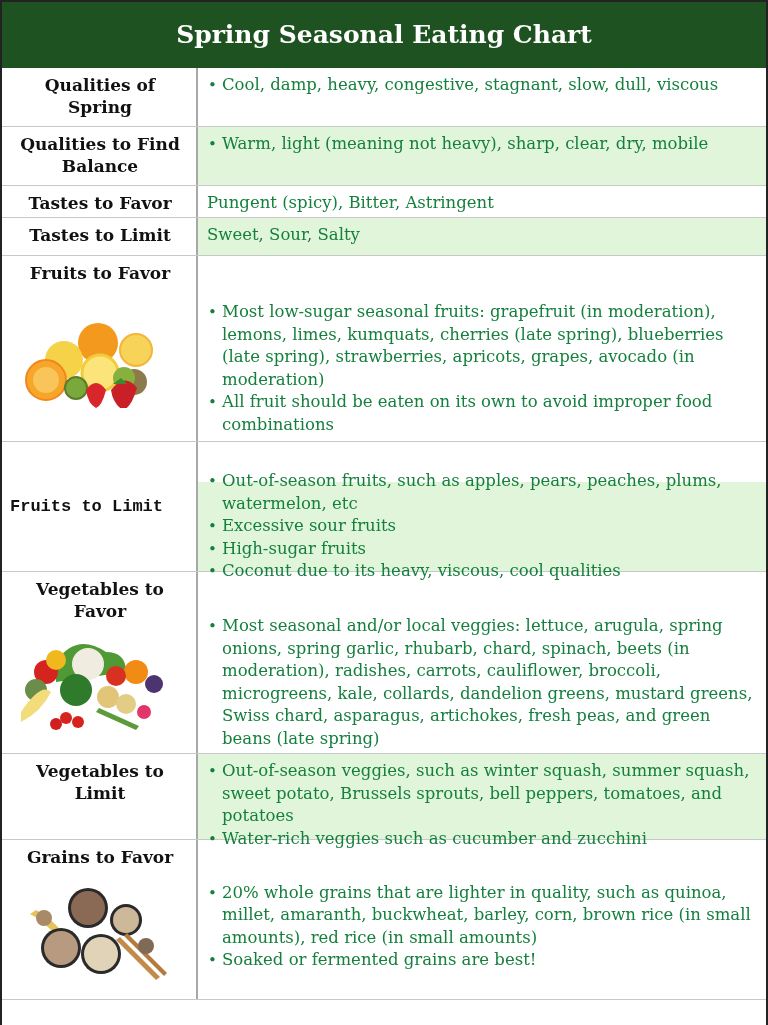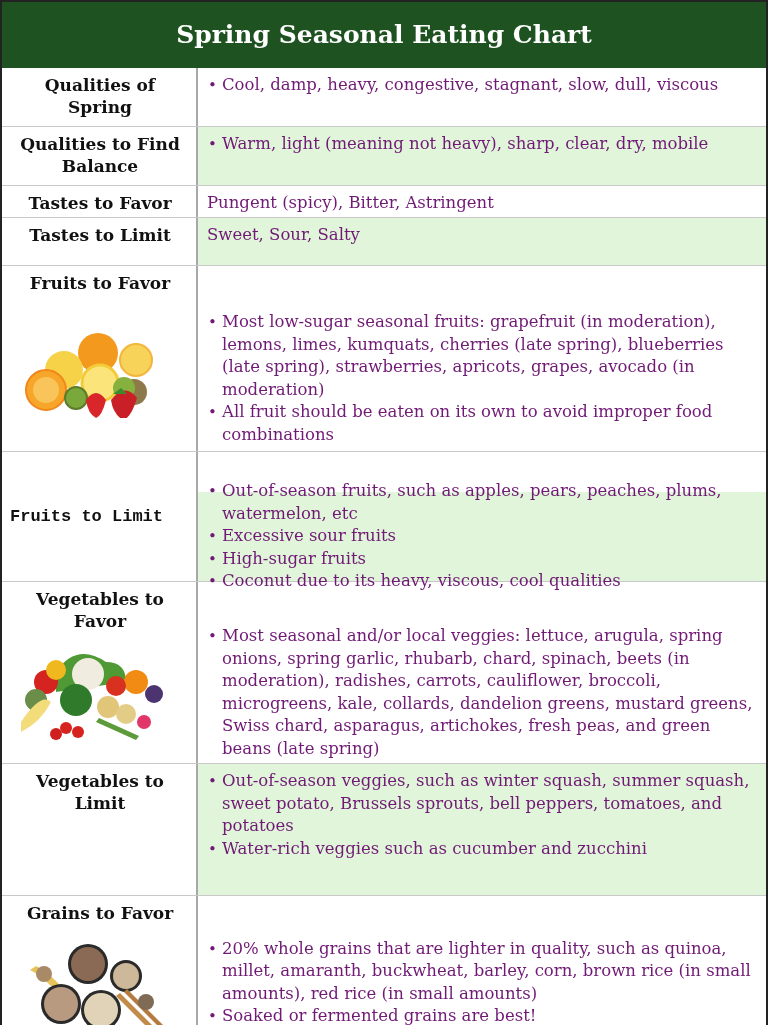--- a/index.html
+++ b/index.html
@@ -15,21 +15,21 @@
     font-family: "DejaVu Serif", serif; font-weight: bold; font-size: 25px;
     border-bottom: 1px solid #1e5220;
   }
   .row { display: flex; border-bottom: 1px solid #c8c8c8; }
   .label {
     width: 196px; flex: 0 0 196px; border-right: 2px solid #a8a8a8;
     padding: 6px 6px 0 8px; font-weight: bold; font-size: 17px; line-height: 22px;
     background: #ffffff; position: relative; text-align: center;
   }
   .content {
-    flex: 1; padding: 6px 8px 0 8px; font-size: 16.5px; line-height: 22.5px; color: #701a75;
+    flex: 1; padding: 6px 8px 0 8px; font-size: 16.5px; line-height: 22.5px; color: #15803d;
   }
   .row.alt .content { background: #e1f5da; }
   .content.plain { padding-left: 9px; }
   ul { list-style: none; }
   li { position: relative; padding-left: 16px; }
   li::before {
     content: "•"; position: absolute; left: 2px; top: 0; font-size: 15px;
   }
   .vcenter { display: flex; flex-direction: column; justify-content: center; padding-top: 0; margin-top: 40px; }
   .thumb { position: absolute; left: 14px; width: 165px; }
@@ -58,21 +58,21 @@
           <li>Warm, light (meaning not heavy), sharp, clear, dry, mobile</li>
         </ul>
     </div>
   </div>
 
   <div class="row" style="height:32px">
     <div class="label">Tastes to Favor</div>
     <div class="content plain">Pungent (spicy), Bitter, Astringent</div>
   </div>
 
-  <div class="row alt" style="height:48px">
+  <div class="row alt" style="height:38px">
     <div class="label">Tastes to Limit</div>
     <div class="content plain">Sweet, Sour, Salty</div>
   </div>
 
   <div class="row" style="height:186px">
     <div class="label">
       <span>Fruits to Favor</span>
       <div class="thumb" style="top:62px">
         <svg width="150" height="90" viewBox="0 0 150 90">
           <circle cx="82" cy="25" r="20" fill="#f39a1e"></circle>
@@ -135,21 +135,21 @@
         </svg>
       </div>
     </div>
     <div class="content vcenter">
       <ul>
         <li>Most seasonal and/or local veggies: lettuce, arugula, spring onions, spring garlic, rhubarb, chard, spinach, beets (in moderation), radishes, carrots, cauliflower, broccoli, microgreens, kale, collards, dandelion greens, mustard greens, Swiss chard, asparagus, artichokes, fresh peas, and green beans (late spring)</li>
       </ul>
     </div>
   </div>
 
-  <div class="row alt" style="height:132px">
+  <div class="row alt" style="height:86px">
     <div class="label">Vegetables to Limit</div>
     <div class="content">
       <ul>
         <li>Out-of-season veggies, such as winter squash, summer squash, sweet potato, Brussels sprouts, bell peppers, tomatoes, and potatoes</li>
         <li>Water-rich veggies such as cucumber and zucchini</li>
       </ul>
     </div>
   </div>
 
   <div class="row" style="height:160px">

